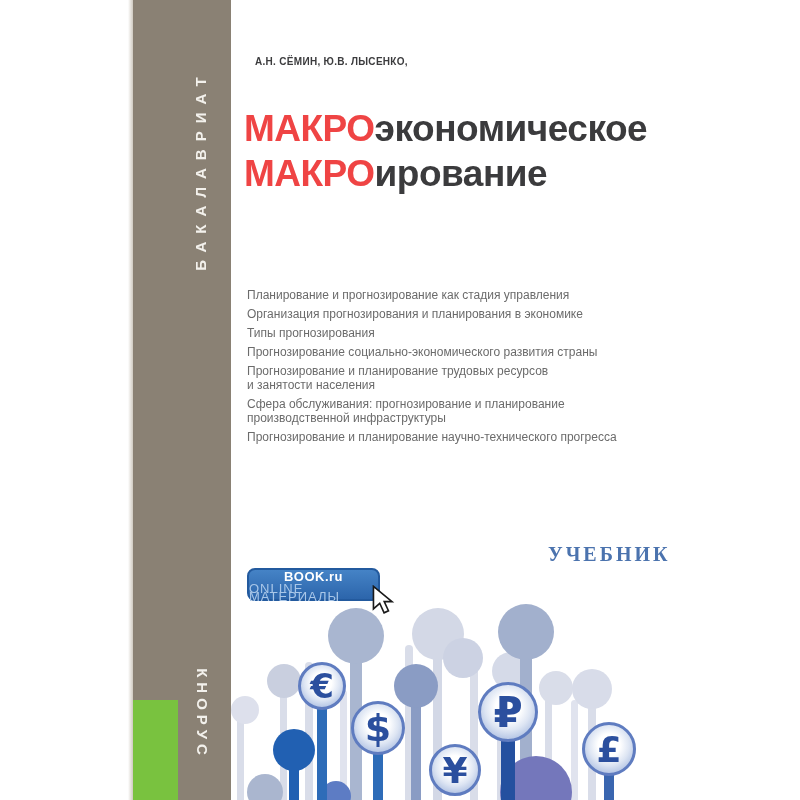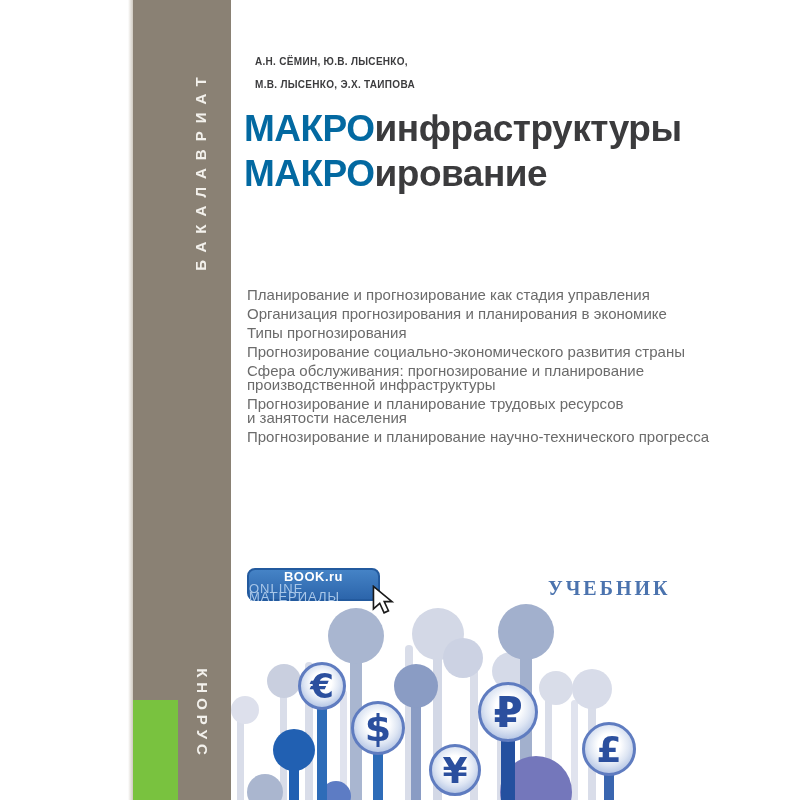--- a/index.html
+++ b/index.html
@@ -14,34 +14,34 @@
   .vtext{position:absolute;white-space:nowrap;color:#f3f1ec;font-weight:bold;
     text-align:center;line-height:16px;font-size:15px;}
   .v-bak{left:86px;top:162px;width:230px;letter-spacing:8px;transform:rotate(-90deg);}
   .v-kno{left:147px;top:706px;width:110px;letter-spacing:5px;transform:rotate(90deg);}
   .green-block{position:absolute;left:133px;top:700px;width:45px;height:100px;background:#79c23f;}
   
   .authors{position:absolute;left:247px;top:50px;font-size:10px;font-weight:bold;
     color:#3c3c3e;line-height:23px;letter-spacing:.3px;margin-left:8px;}
   .title{position:absolute;left:244px;top:106px;margin:0;font-size:37px;font-weight:bold;
     line-height:45px;letter-spacing:-.5px;color:#3b3b3d;}
-  .title .accent{color:#0369a1;}
+  .title .accent{color:#ef4444;}
   .topics{position:absolute;left:247px;top:288px;margin:0;padding:0;list-style:none;
-    font-size:15px;line-height:14px;color:#6b6b6b;}
+    font-size:12px;line-height:14px;color:#6b6b6b;}
   .topics li{margin:0 0 5px 0;white-space:pre-line;}
   
   .badge{position:absolute;left:247px;top:568px;width:133px;height:33px;border-radius:8px;
     background:linear-gradient(180deg,#4583c6,#2c65ab);border:2px solid #235a9e;
     box-sizing:border-box;display:flex;flex-direction:column;align-items:center;
     justify-content:center;cursor:pointer;}
   .badge-title{color:#ffffff;font-weight:bold;font-size:13px;line-height:16px;letter-spacing:.5px;}
   .badge-sub{color:#a8c6e8;font-size:13px;letter-spacing:1px;line-height:8px;}
   .cursor{position:absolute;left:370px;top:585px;width:26px;height:30px;}
   
-  .edition{position:absolute;left:548px;top:577px;width:104px;text-align:center;
+  .edition{position:absolute;left:548px;top:543px;width:104px;text-align:center;
     font-family:"Liberation Serif",serif;font-weight:bold;font-size:20px;
     letter-spacing:3px;color:#4b73ae;}
   
   .stem{position:absolute;border-radius:4px 4px 0 0;}
   .ball{position:absolute;border-radius:50%;}
   .z1{z-index:1}.z2{z-index:2}.z3{z-index:3}
   .bubble{position:absolute;border-radius:50%;z-index:4;
     background:radial-gradient(circle at 50% 42%,#ffffff 30%,#dde5f3 55%,#b3c4e4 78%,#7f9bd0 96%);
     border:3px solid #5f7cc0;box-sizing:border-box;
     display:flex;align-items:center;justify-content:center;}
@@ -53,37 +53,36 @@
 <div class="canvas">
 
   <div class="spine-edge"></div>
   <div class="spine"></div>
   <div class="vtext v-bak">БАКАЛАВРИАТ</div>
   <div class="green-block"></div>
   <div class="vtext v-kno">КНОРУС</div>
 
   <div class="authors">
     <div>А.Н. СЁМИН, Ю.В. ЛЫСЕНКО,</div>
-    <div>М.В. ЛЫСЕНКО, Э.Х. ТАИПОВА</div>
   </div>
 
   <h1 class="title">
-    <div><span class="accent">МАКРО</span><span>инфраструктуры</span></div>
+    <div><span class="accent">МАКРО</span><span>экономическое</span></div>
     <div><span class="accent">МАКРО</span><span>ирование</span></div>
   </h1>
 
   <ul class="topics">
     <li>Планирование и прогнозирование как стадия управления</li>
     <li>Организация прогнозирования и планирования в экономике</li>
     <li>Типы прогнозирования</li>
     <li>Прогнозирование социально-экономического развития страны</li>
+    <li>Прогнозирование и планирование трудовых ресурсов
+и занятости населения</li>
     <li>Сфера обслуживания: прогнозирование и планирование
 производственной инфраструктуры</li>
-    <li>Прогнозирование и планирование трудовых ресурсов
-и занятости населения</li>
     <li>Прогнозирование и планирование научно-технического прогресса</li>
   </ul>
 
   <div>
 
     <div class="stem z1" style="left:237px;top:700px;width:7px;height:100px;background:#d9dde9"></div>
     <div class="stem z1" style="left:280px;top:684px;width:7px;height:116px;background:#d9dde9"></div>
     <div class="stem z1" style="left:305px;top:662px;width:8px;height:138px;background:#d9dde9"></div>
     <div class="stem z1" style="left:340px;top:690px;width:7px;height:110px;background:#e0e3ee"></div>
     <div class="stem z1" style="left:405px;top:645px;width:8px;height:155px;background:#d9dde9"></div>

